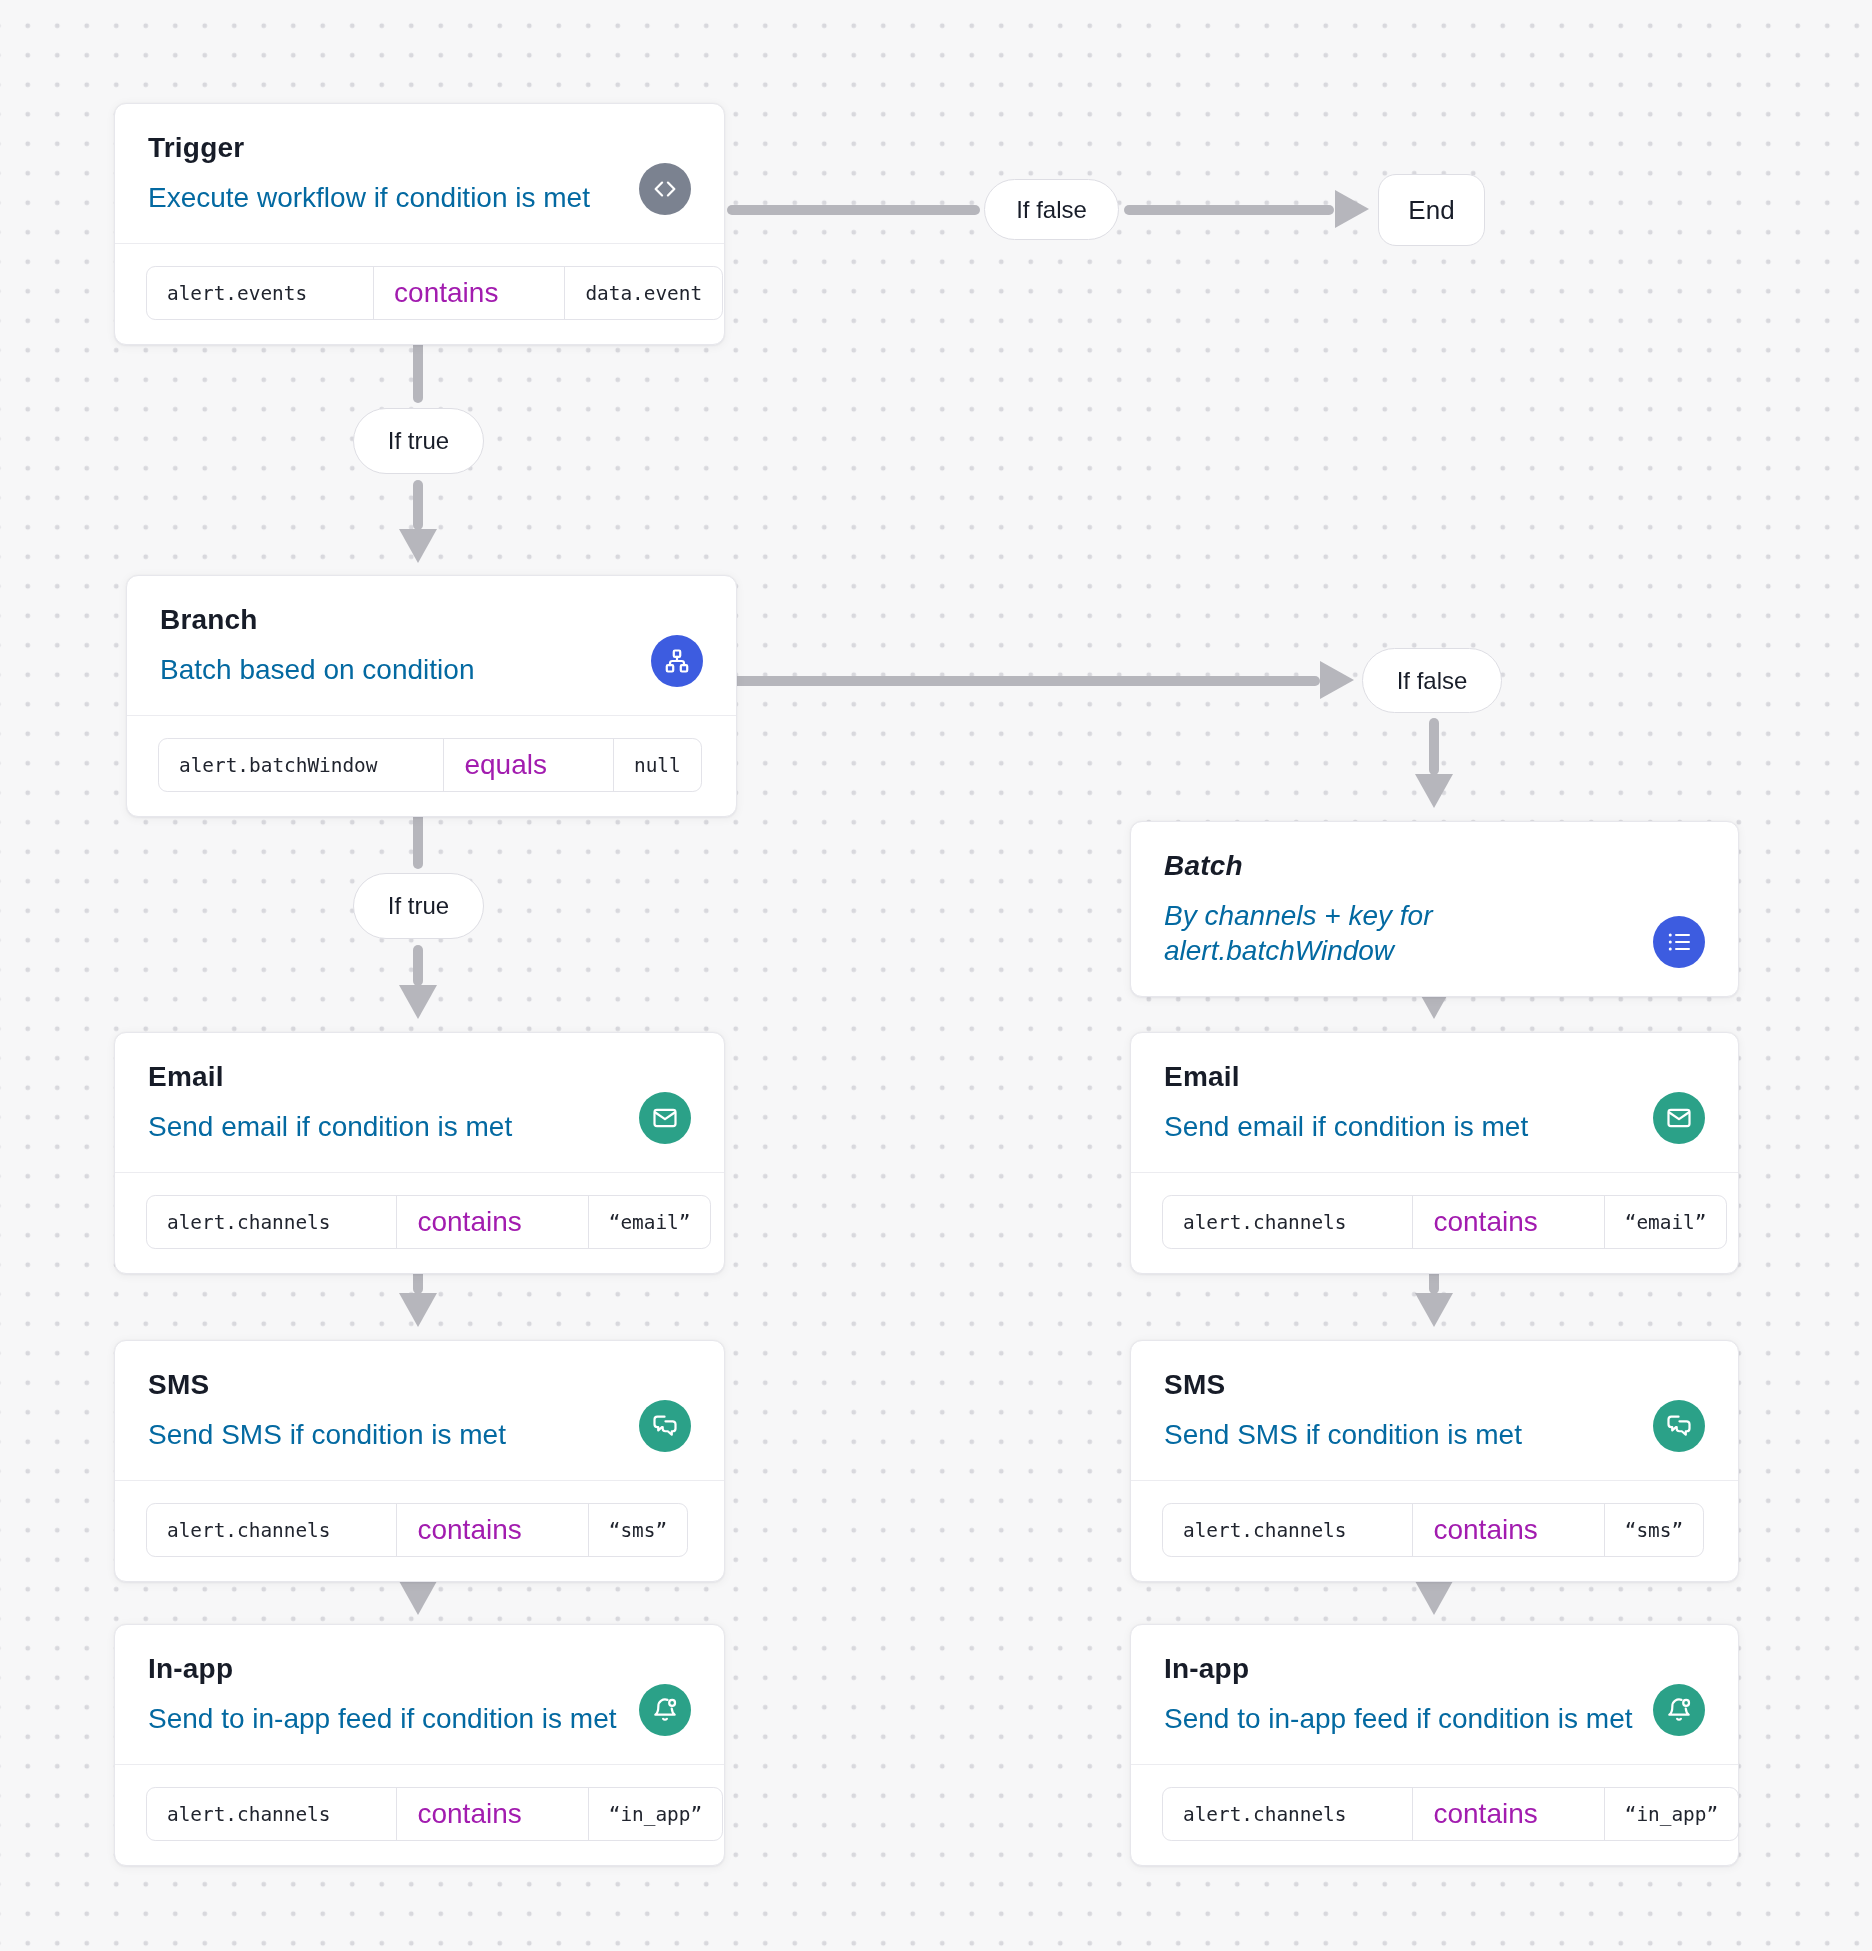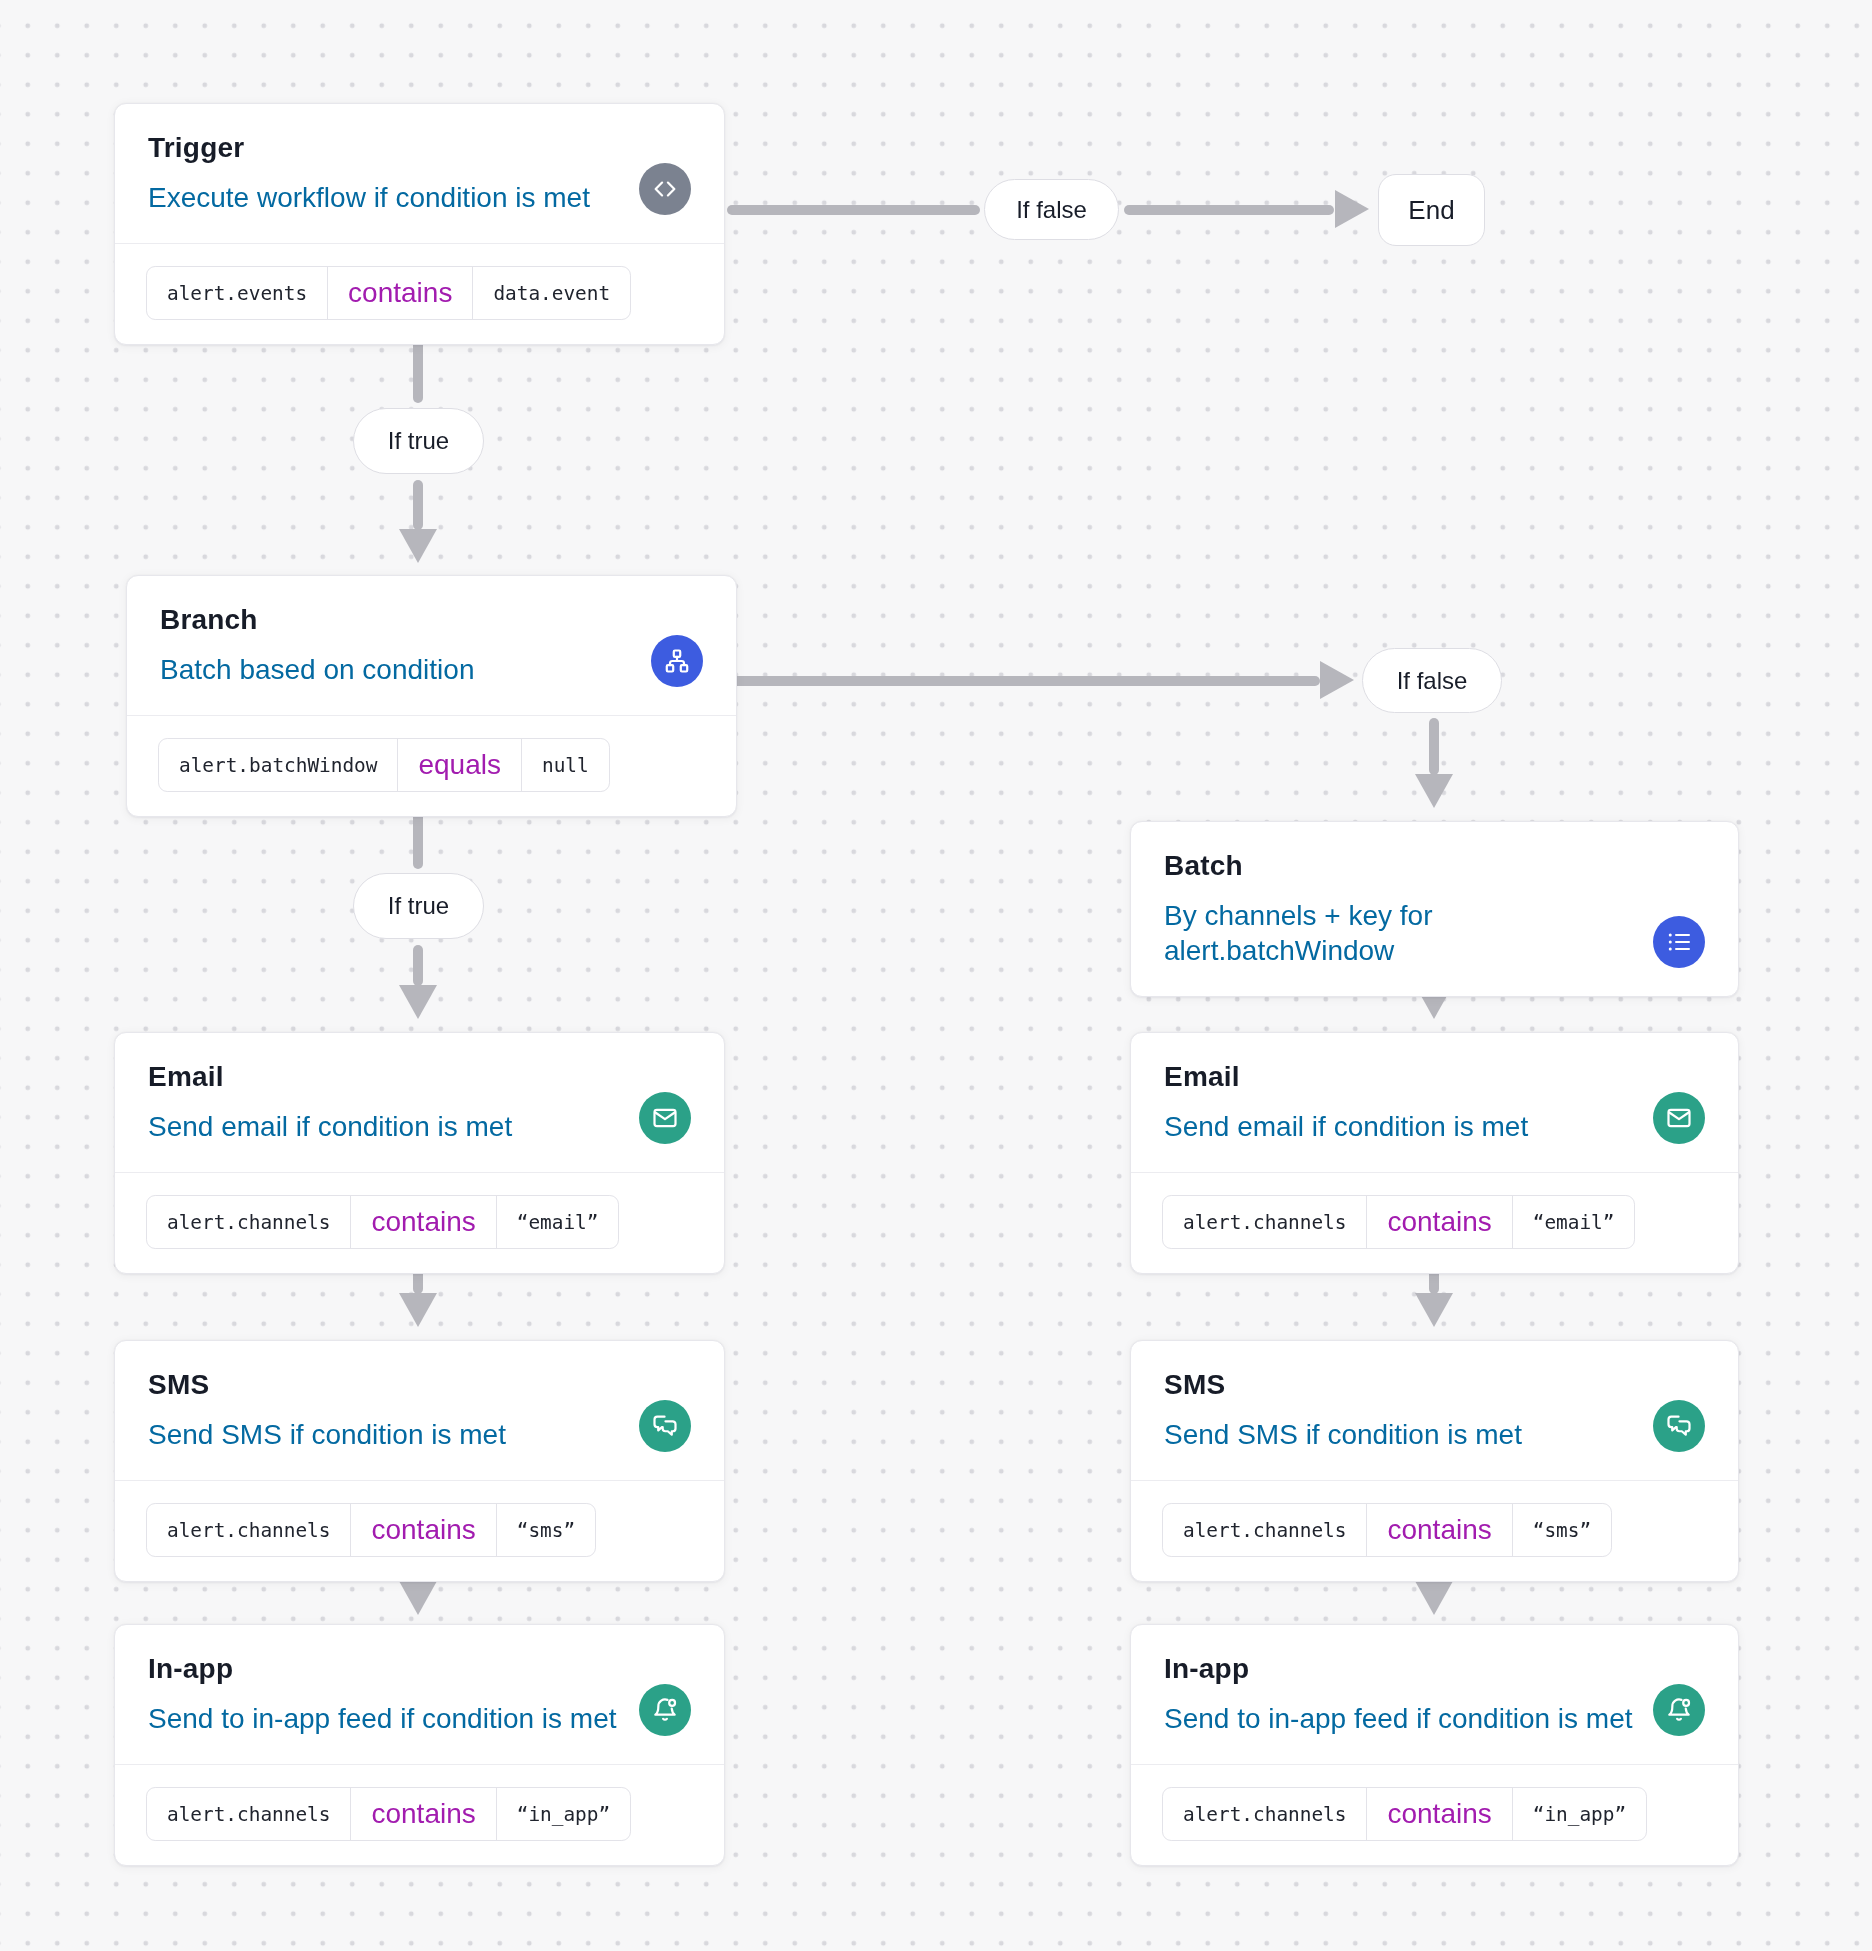--- a/index.html
+++ b/index.html
@@ -33,21 +33,21 @@
     display:flex; align-items:center; justify-content:center;
   }
   .ic-gray  { background:#7b8290; }
   .ic-blue  { background:#3d5ce0; }
   .ic-green { background:#2ba188; }
   .icon-circle svg { width:28px; height:28px; display:block; }
 
   .node-cond { border-top:1.4px solid #ececf0; padding:22px 31px 24px 31px; }
   .chip {
     display:inline-flex; align-items:stretch;
-    border:1.4px solid #e3e3e9; border-radius:9.2px; background:#fff; overflow:hidden;
+    border:1.4px solid #e3e3e9; border-radius:9.2px; background:#fff; overflow:hidden;gap:46px;
   }
   .chip-seg {
     display:flex; align-items:center;
     padding:10px 20px;
     font-family:"DejaVu Sans Mono", monospace;
     font-size:19.4px; color:#20242e; white-space:nowrap;
   }
   .chip-seg + .chip-seg { border-left:1.4px solid #e3e3e9; }
   .chip-op { font-family:"Liberation Sans", sans-serif; font-size:28px; color:#a21caf; }
 
@@ -74,21 +74,21 @@
     border-top:19.4px solid transparent; border-bottom:19.4px solid transparent;
     border-left:34px solid #b6b6bc;
   }
 
   
   #n-trigger     { left:114px;  top:103px;  width:611px; }
   #n-branch      { left:126px;  top:575px;  width:611px; }
   #n-email-l     { left:114px;  top:1032px; width:611px; }
   #n-sms-l       { left:114px;  top:1340px; width:611px; }
   #n-inapp-l     { left:114px;  top:1624px; width:611px; }
-  #n-batch       { left:1130px; top:821px;  width:609px; }
+  #n-batch       { left:1130px; top:821px;  width:609px;font-style:italic; }
   #n-email-r     { left:1130px; top:1032px; width:609px; }
   #n-sms-r       { left:1130px; top:1340px; width:609px; }
   #n-inapp-r     { left:1130px; top:1624px; width:609px; }
 </style>
 </head>
 <body>
 
 <div class="canvas">
 
   <div class="hline" style="left:727px; top:205px; width:253px;"></div>

